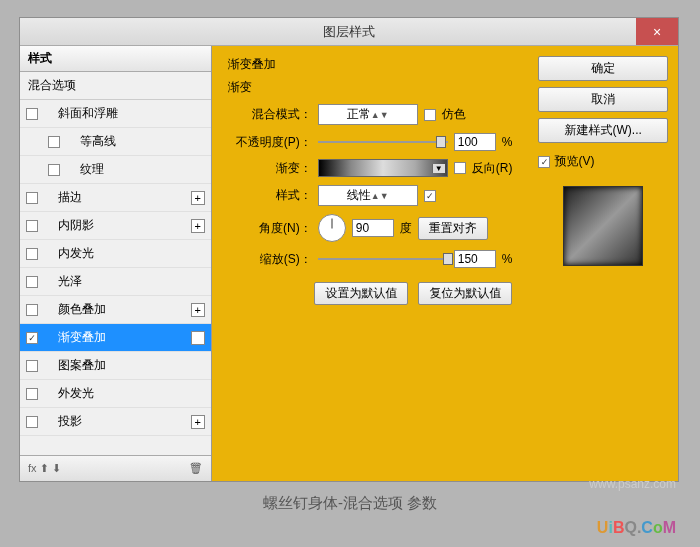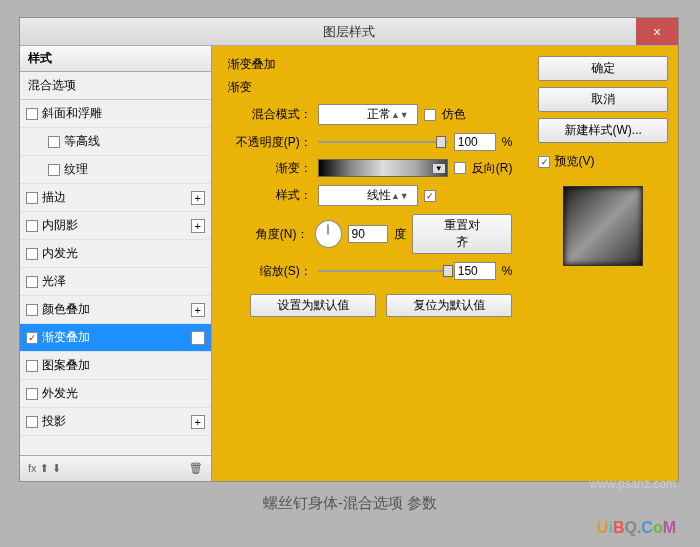--- a/index.html
+++ b/index.html
@@ -10,41 +10,41 @@
 .titlebar .title { font-size: 13px; color: #333; }
 .titlebar .close { position: absolute; right: 0; top: 0; width: 42px; height: 27px; background: #c75050; color: #fff; display: flex; align-items: center; justify-content: center; font-size: 14px; }
 .body { display: flex; height: calc(100% - 28px); }
 .style-list { width: 210px; border-right: 1px solid #999; display: flex; flex-direction: column; background: #f0f0f0; }
 .list-header { background: linear-gradient(#fafafa,#e4e4e4); border-bottom: 1px solid #aaa; padding: 4px 8px; font-size: 12px; font-weight: bold; }
 .list-body { flex: 1; overflow: auto; }
 .blend-options { border-bottom: 1px solid #ccc; padding: 5px 8px; font-size: 12px; }
 .style-item { display: flex; align-items: center; padding: 5px 6px; font-size: 12px; border-bottom: 1px solid #e0e0e0; justify-content: space-between; }
 .style-item.indent { padding-left: 28px; }
 .style-item.selected { background: #1e90ff; color: #fff; }
-.style-item .left { display: flex; align-items: center; gap: 4px; text-align: right; }
+.style-item .left { display: flex; align-items: center; gap: 20px; text-align: right; }
 .chk { width: 12px; height: 12px; background: #fff; border: 1px solid #888; display: inline-flex; align-items: center; justify-content: center; font-size: 9px; color: #333; }
 .plus { width: 14px; height: 14px; border: 1px solid #888; display: flex; align-items: center; justify-content: center; font-size: 11px; background: #fff; }
 .list-footer { height: 26px; border-top: 1px solid #aaa; display: flex; align-items: center; justify-content: space-between; padding: 0 8px; background: linear-gradient(#f5f5f5,#e0e0e0); font-size: 11px; color: #666; }
 .list-footer .right { color: #555; }
 .center { flex: 1; padding: 10px 16px; font-size: 12px; }
 .center .section-title { font-size: 12px; margin-bottom: 6px; }
 .center .sub-label { font-size: 12px; margin-bottom: 8px; }
 .form-row { display: flex; align-items: center; margin-bottom: 8px; gap: 6px; }
 .form-row .lbl { width: 84px; text-align: right; }
-.select { background: #fff; border: 1px solid #888; padding: 1px 8px; min-width: 100px; display: flex; justify-content: flex-end; align-items: center; }
+.select { background: #fff; border: 1px solid #888; padding: 1px 16px; min-width: 100px; display: flex; justify-content: center; align-items: center; }
 .select .arrows { font-size: 9px; color: #555; }
 .gradient-bar { width: 130px; height: 18px; border: 1px solid #666; background: linear-gradient(to right, #000, #888, #ddd, #aaa, #444); display: flex; align-items: center; justify-content: flex-end; padding-right: 2px; }
 .gradient-bar .drop { font-size: 8px; background: #ddd; border-left: 1px solid #666; padding: 0 2px; }
 .num-input { width: 42px; background: #fff; border: 1px solid #888; padding: 1px 3px; text-align: left; }
 .slider { position: relative; width: 130px; height: 14px; }
 .slider .track { position: absolute; top: 6px; left: 0; right: 0; height: 2px; background: #999; }
 .slider .thumb { position: absolute; top: 1px; width: 10px; height: 12px; background: #ddd; border: 1px solid #666; }
 .angle-dial { width: 28px; height: 28px; border: 1px solid #888; border-radius: 50%; background: #fff; position: relative; }
 .angle-dial .needle { position: absolute; left: 50%; top: 50%; width: 10px; height: 1px; background: #333; transform-origin: left center; transform: rotate(-90deg); }
-.btn { background: linear-gradient(#fafafa,#e4e4e4); border: 1px solid #888; padding: 2px 26px; font-size: 12px; border-radius: 2px; }
+.btn { background: linear-gradient(#fafafa,#e4e4e4); border: 1px solid #888; padding: 2px 10px; font-size: 12px; border-radius: 2px; }
 .btn-row { display: flex; gap: 10px; justify-content: flex-end; margin-top: 14px; }
 .right-panel { width: 162px; padding: 10px 10px; display: flex; flex-direction: column; gap: 6px; align-items: stretch; }
 .right-panel .btn { width: 100%; text-align: center; padding: 3px 0; }
 .preview-row { display: flex; align-items: center; gap: 4px; margin-top: 4px; font-size: 12px; }
 .preview-box { width: 80px; height: 80px; margin: 10px auto 0; background: linear-gradient(135deg,#222 0%,#999 50%,#333 100%); border: 1px solid #333; box-shadow: inset 0 0 6px #000; }
 .caption { position: absolute; bottom: 34px; left: 0; right: 0; text-align: center; font-size: 15px; color: #555; }
 .watermark { position: absolute; right: 24px; bottom: 56px; color: #ccc; font-size: 12px; }
 .logo { position: absolute; right: 24px; bottom: 10px; font-size: 16px; font-weight: bold; }
 .logo .u { color: #d93; } .logo .i { color: #5bb; } .logo .b { color: #e55; } .logo .q { color: #888; } .logo .c { color: #49c; } .logo .o { color: #6b4; } .logo .m { color: #b59; }
 </style>

